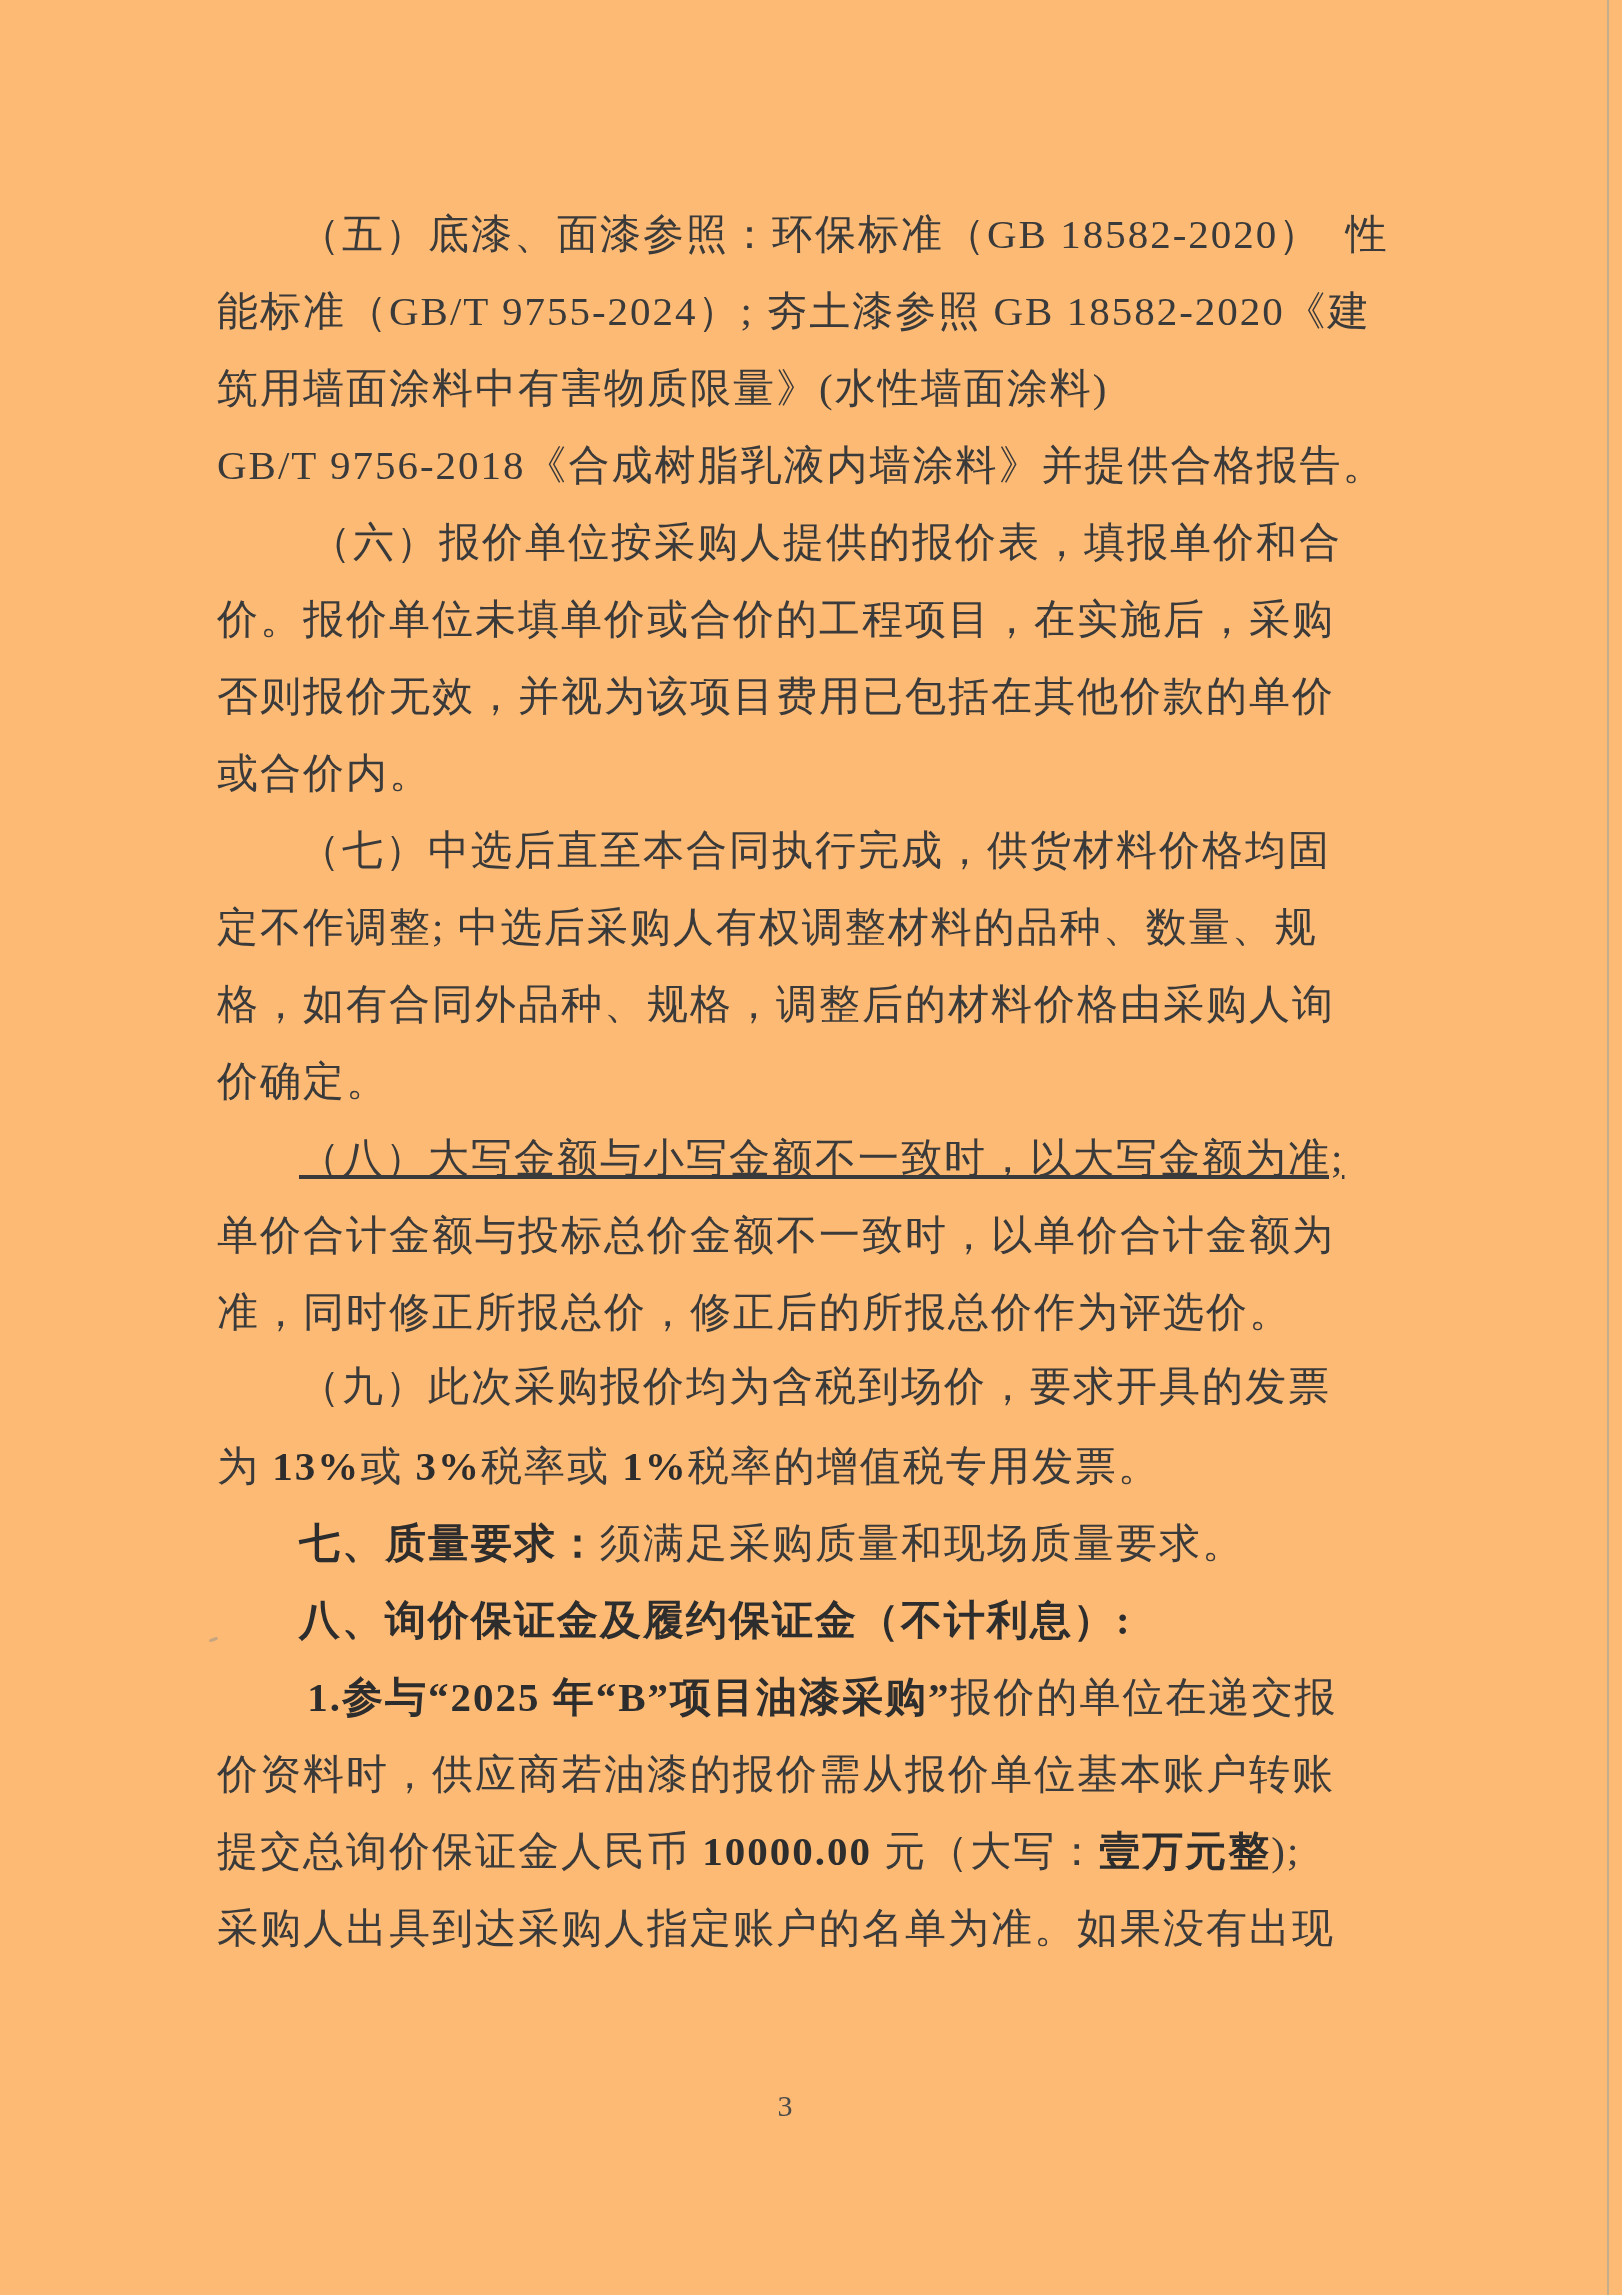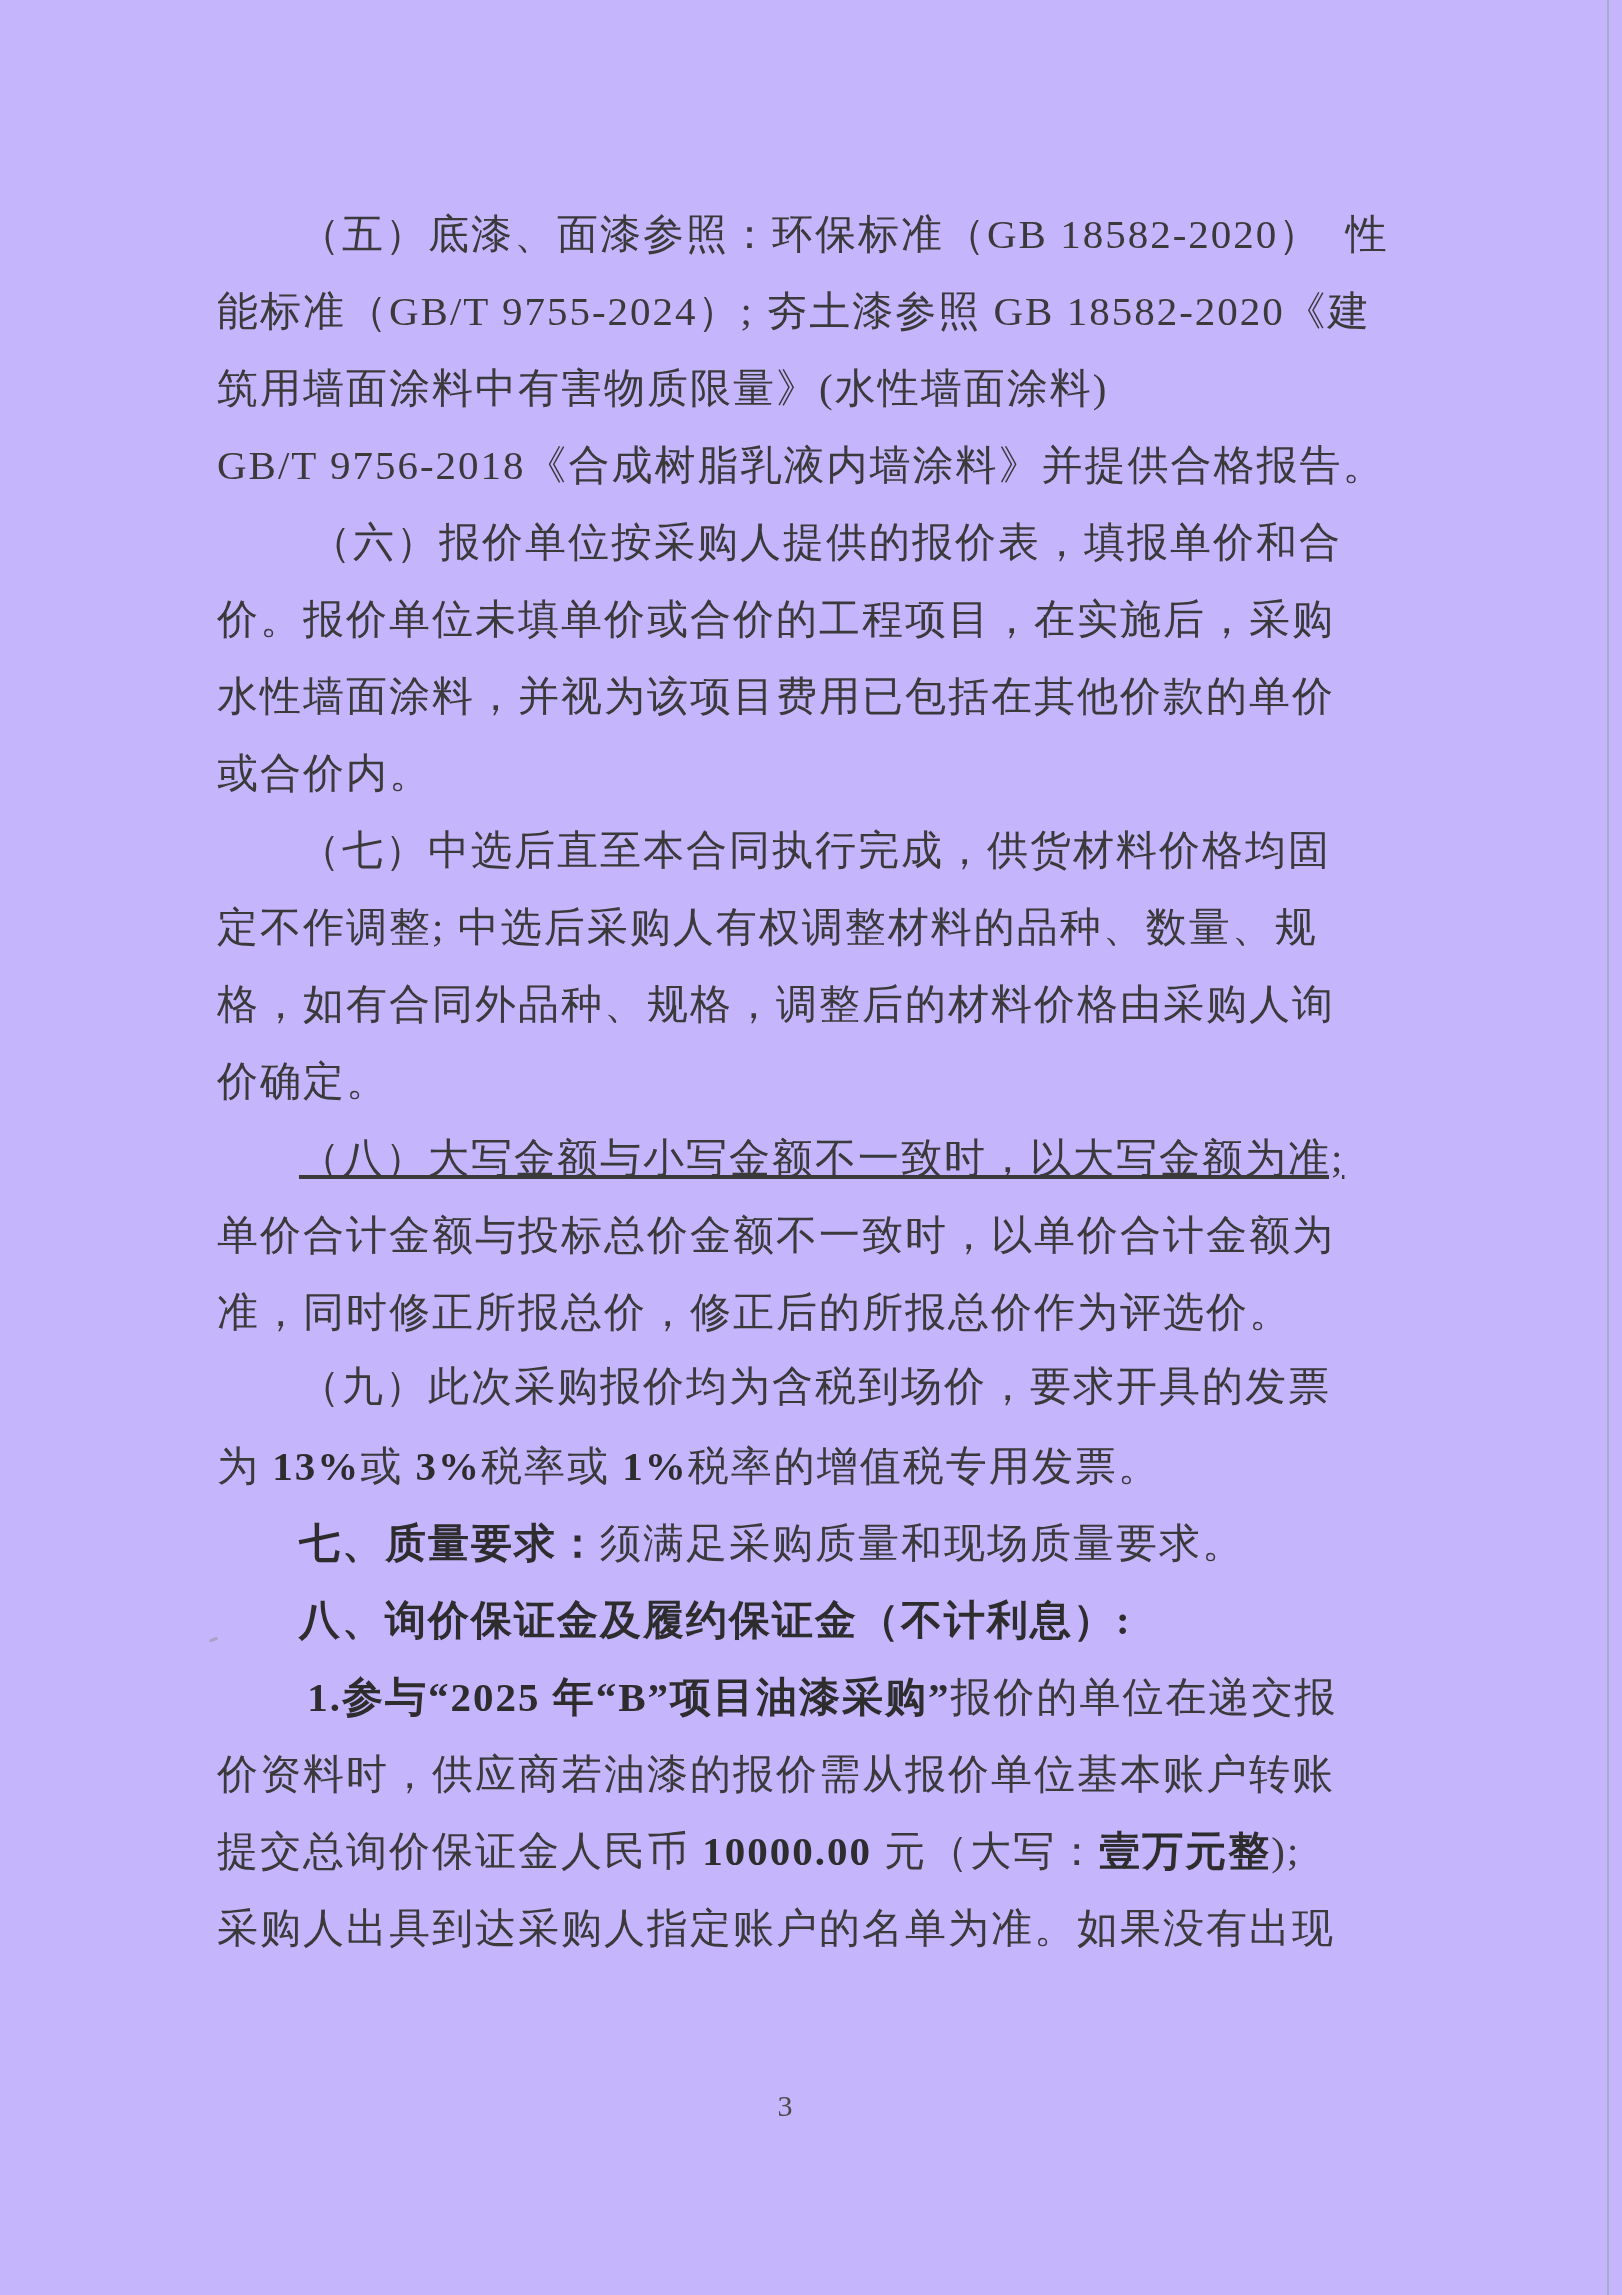--- a/index.html
+++ b/index.html
@@ -4,21 +4,21 @@
 <style>
   html, body {
     margin: 0;
     padding: 0;
     background: #ffffff;
   }
   .page {
     position: relative;
     width: 1623px;
     height: 2295px;
-    background: #c4b5fd;
+    background: #fdba74;
     overflow: hidden;
     font-family: "Liberation Serif", "DejaVu Serif", serif;
   }
   .body-text {
     position: absolute;
     left: 217px;
     top: 196px;
     width: 1136px;
   }
   .para { margin: 0; padding: 0; }
@@ -74,21 +74,21 @@
         <div class="line" style="text-indent: 2em;"><span>（五）底漆、面漆参照：环保标准（GB 18582-2020）  性</span></div>
         <div class="line"><span>能标准（GB/T 9755-2024）; 夯土漆参照 GB 18582-2020《建</span></div>
         <div class="line"><span>筑用墙面涂料中有害物质限量》(水性墙面涂料)</span></div>
       </div>
       <div class="para">
         <div class="line"><span>GB/T 9756-2018《合成树脂乳液内墙涂料》并提供合格报告。</span></div>
       </div>
       <div class="para">
         <div class="line" style="text-indent: 2em; text-align: center;"><span>（六）报价单位按采购人提供的报价表，填报单价和合</span></div>
         <div class="line"><span>价。报价单位未填单价或合价的工程项目，在实施后，采购</span></div>
-        <div class="line"><span>水性墙面涂料，并视为该项目费用已包括在其他价款的单价</span></div>
+        <div class="line"><span>否则报价无效，并视为该项目费用已包括在其他价款的单价</span></div>
         <div class="line"><span>或合价内。</span></div>
       </div>
       <div class="para">
         <div class="line" style="text-indent: 2em;"><span>（七）中选后直至本合同执行完成，供货材料价格均固</span></div>
         <div class="line"><span>定不作调整; 中选后采购人有权调整材料的品种、数量、规</span></div>
         <div class="line"><span>格，如有合同外品种、规格，调整后的材料价格由采购人询</span></div>
         <div class="line"><span>价确定。</span></div>
       </div>
       <div class="para">
         <div class="line" style="text-indent: 2em; text-decoration: underline;"><span>（八）大写金额与小写金额不一致时，以大写金额为准;</span></div>

